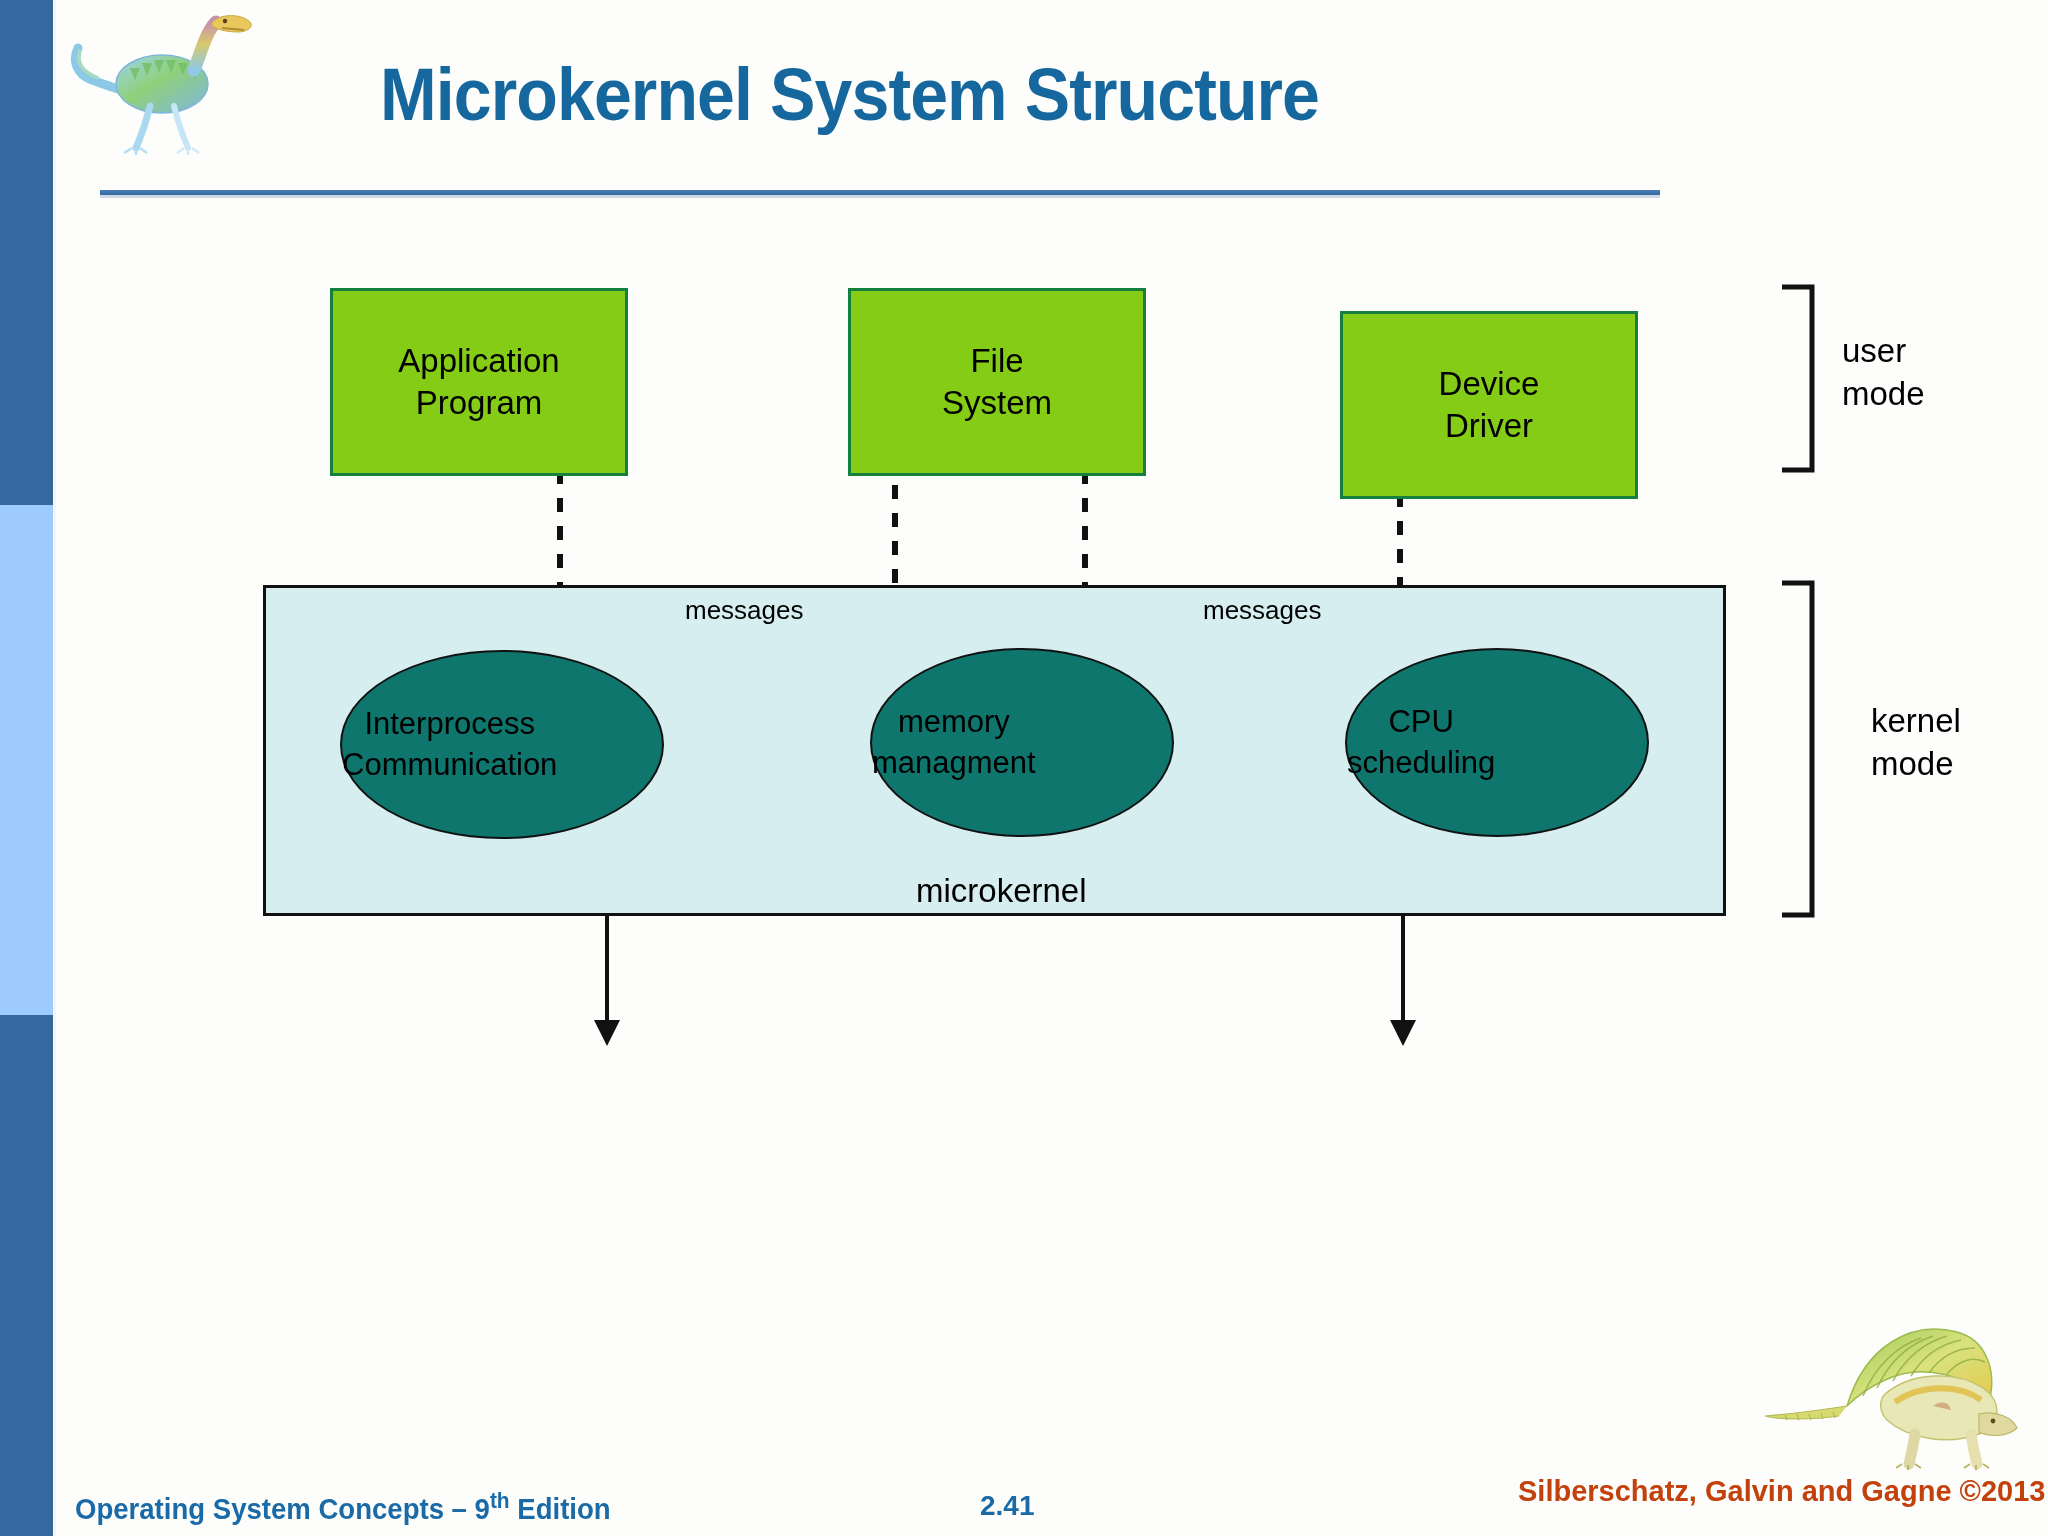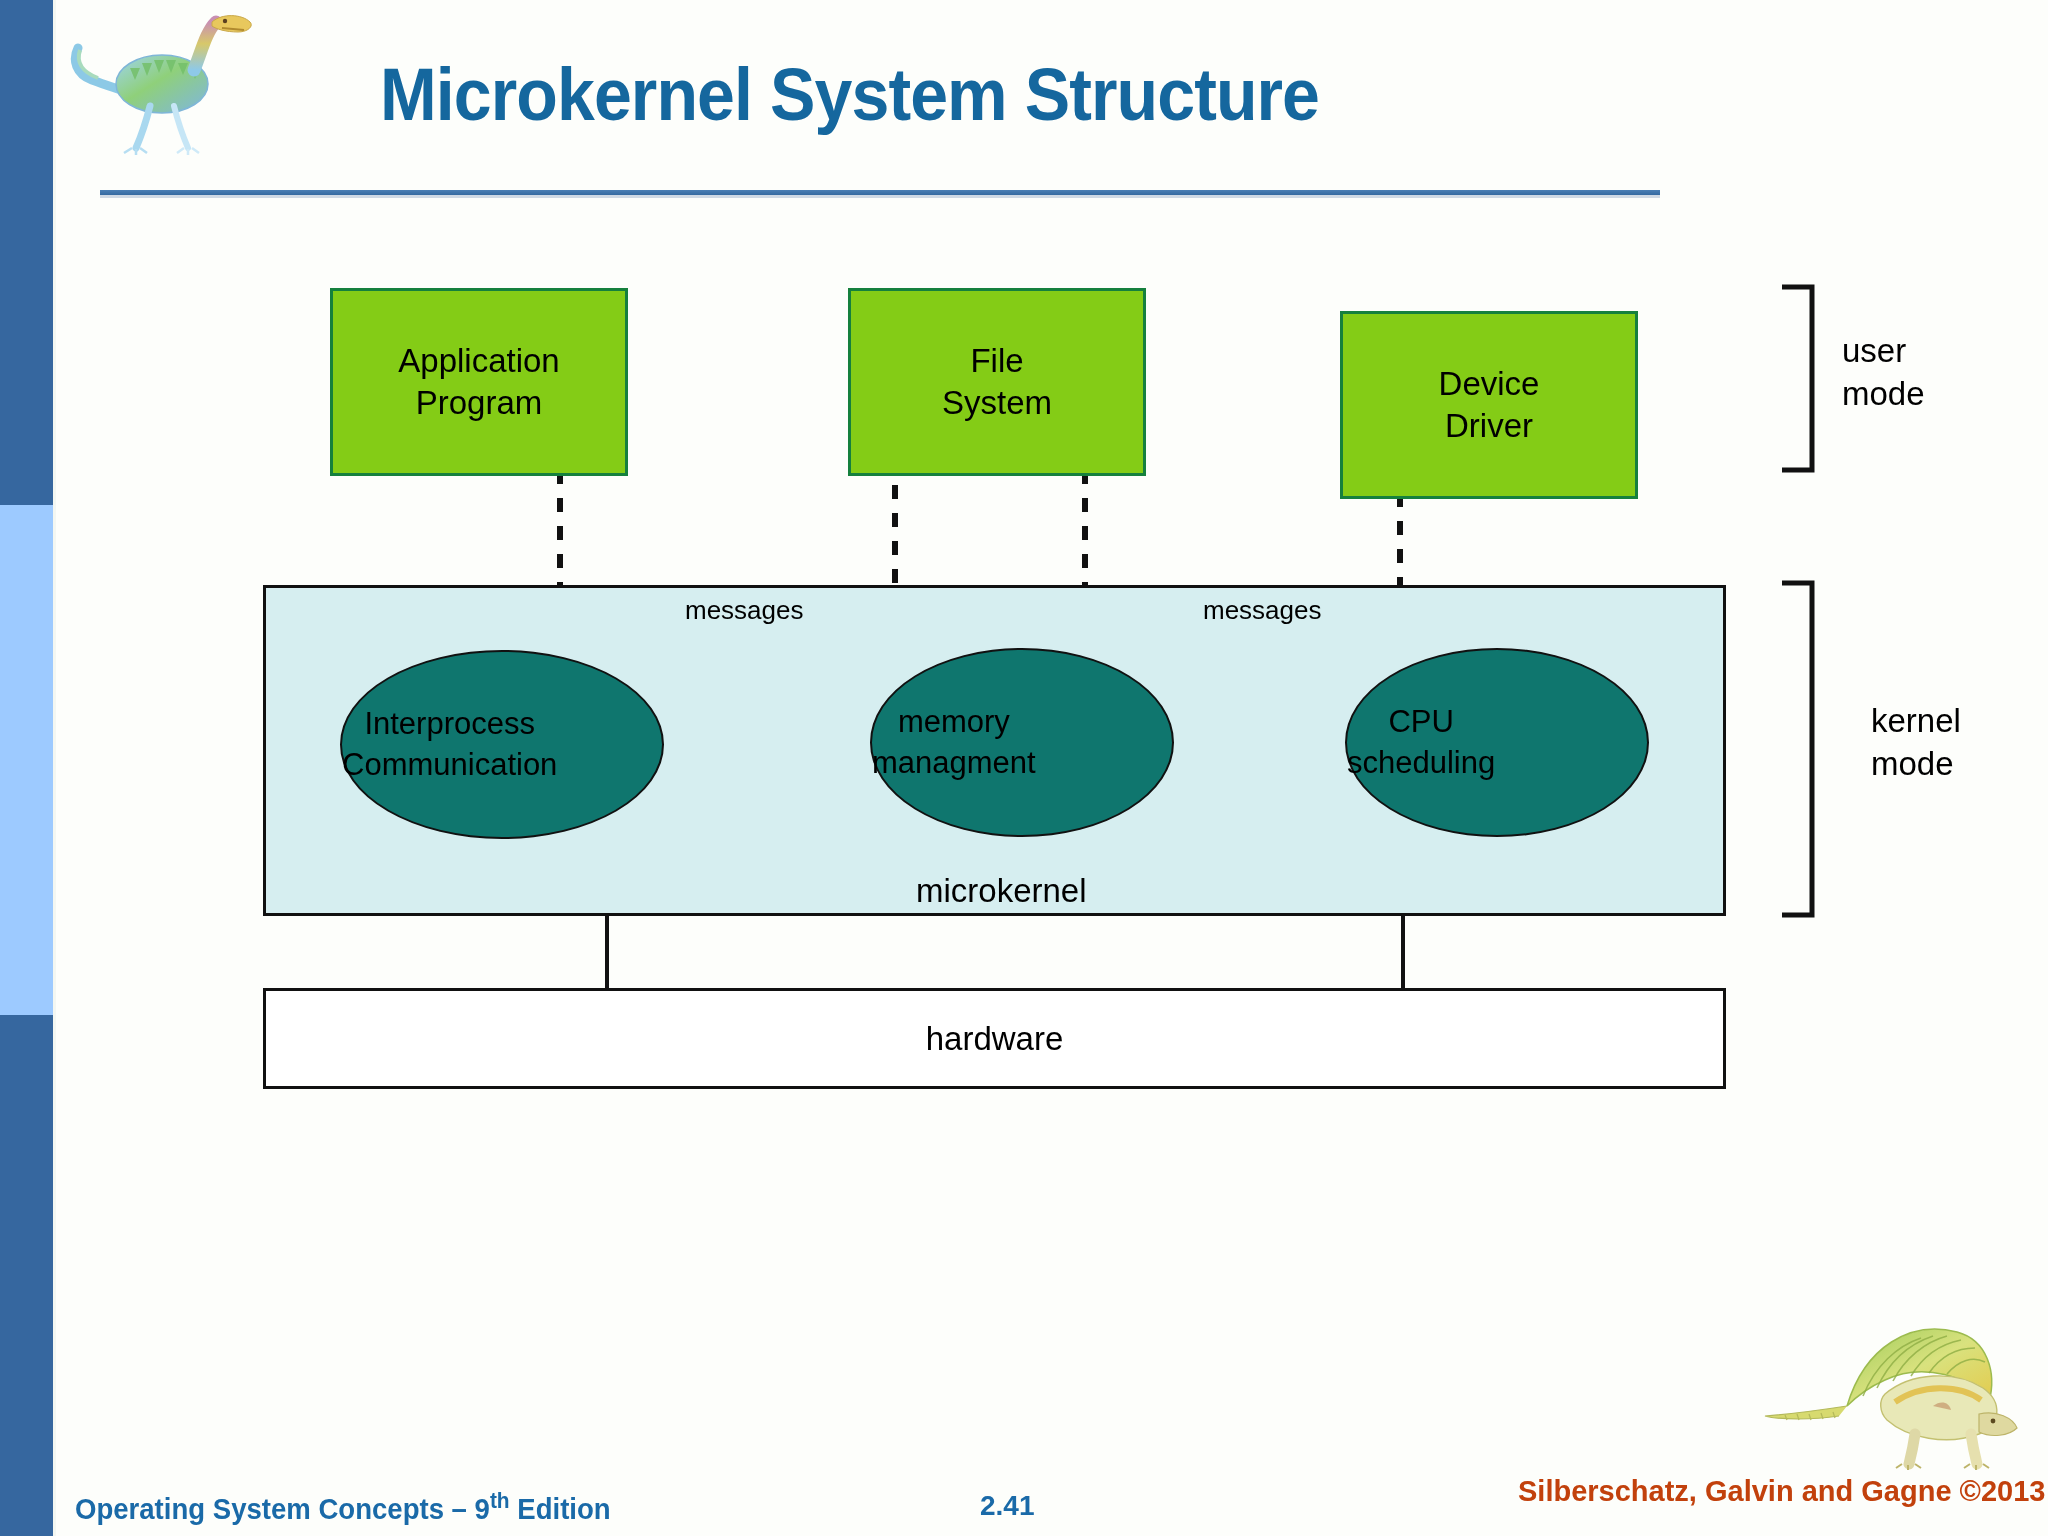--- a/index.html
+++ b/index.html
@@ -200,23 +200,20 @@
       <div>CPU</div>
       <div>scheduling</div>
     </div>
   </div>
 
   <div id="microkernel-label">microkernel</div>
 
   <div class="msg-label" id="msg-1">messages</div>
   <div class="msg-label" id="msg-2">messages</div>
 
-  <div id="hardware-box">
-    <span>hardware</span>
-  </div>
 
   <div class="bracket-label" id="lbl-user">
     <div>user</div>
     <div>mode</div>
   </div>
   <div class="bracket-label" id="lbl-kernel">
     <div>kernel</div>
     <div>mode</div>
   </div>
 </div>

